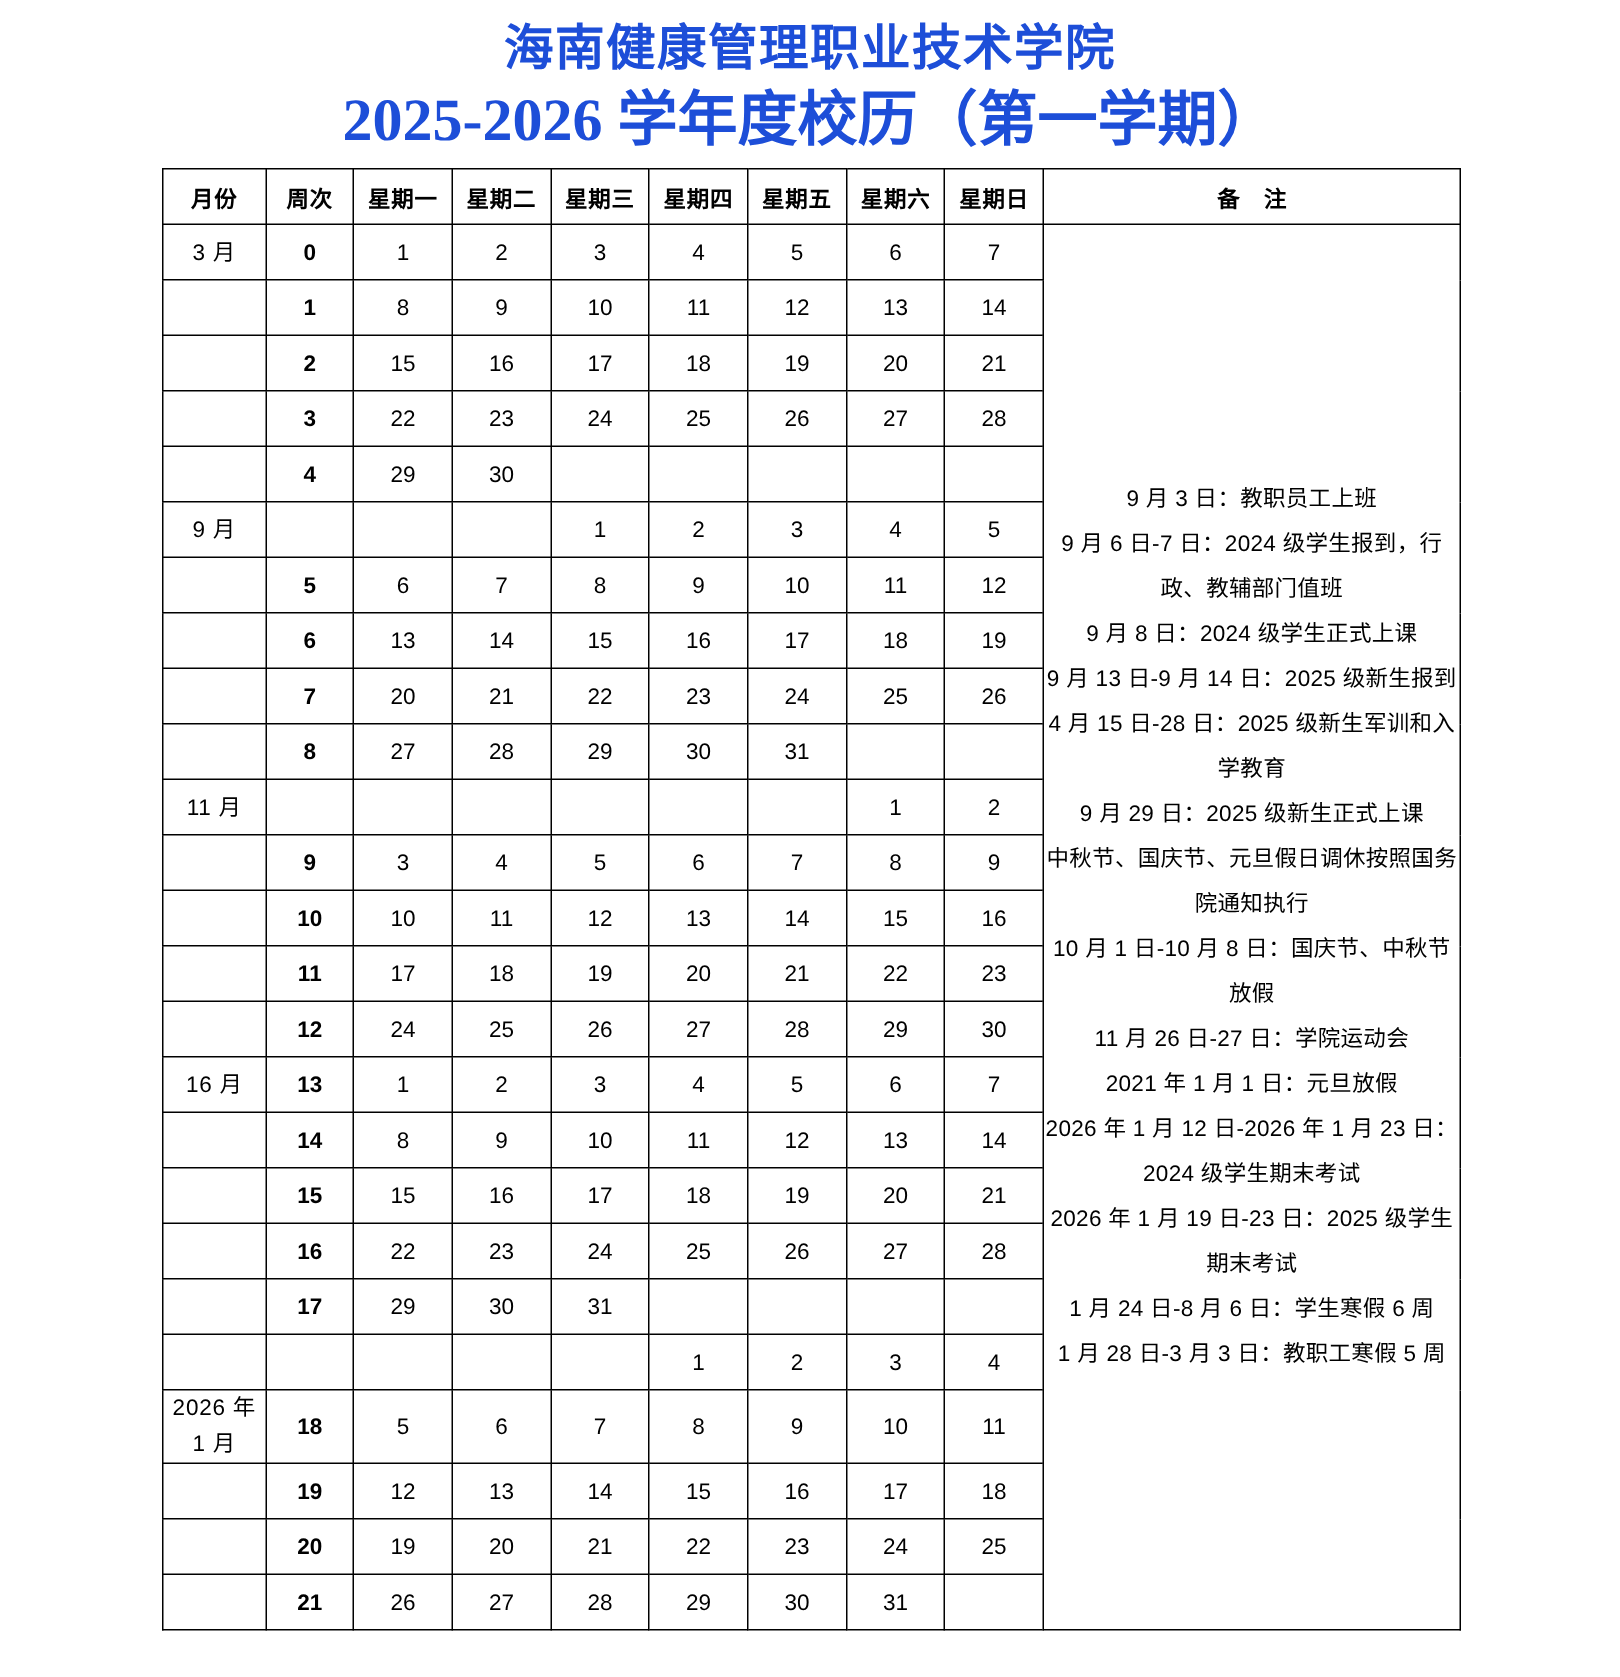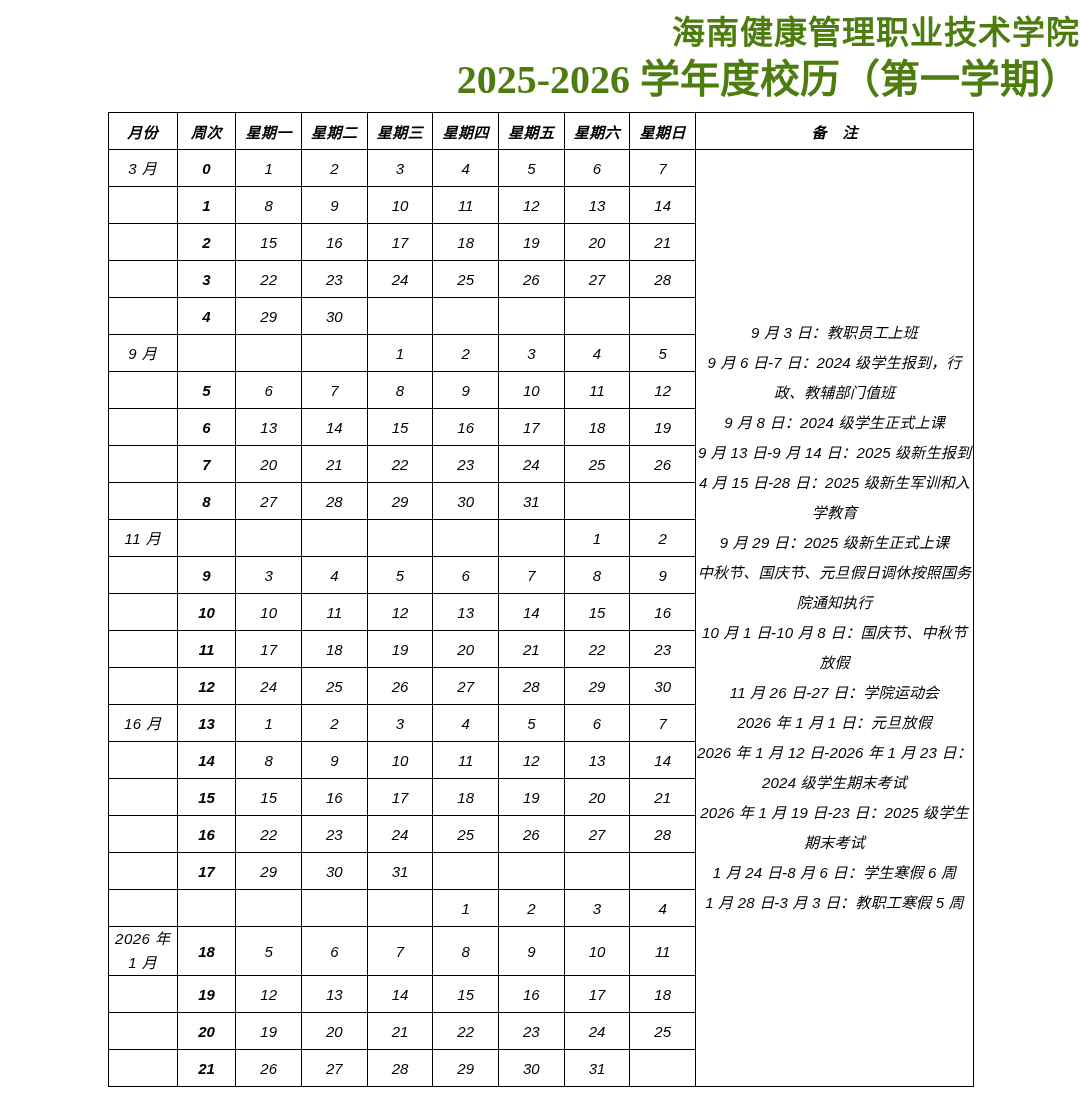--- a/index.html
+++ b/index.html
@@ -23,40 +23,38 @@
   }
 
   
   .title-block {
     padding-top: 10px;
     text-align: center;
   }
   .title-line {
     font-family: "Liberation Serif", "DejaVu Serif", serif;
     font-weight: bold;
-    color: #4d7c0f;
+    color: #1d4ed8;
     white-space: nowrap;
-    text-align: right;
   }
   .title-line-1 {
     font-size: 33px;
     line-height: 46px;
     letter-spacing: 1px;
   }
   .title-line-2 {
     font-size: 40px;
     line-height: 48px;
     letter-spacing: 0px;
   }
 
   
   .table-wrap {
     margin: 8px 0 4px 108px;
     width: 866px;
-    font-style: italic;
   }
   table.calendar {
     border-collapse: collapse;
     table-layout: fixed;
     width: 866px;
   }
   table.calendar th,
   table.calendar td {
     border: 1px solid #000000;
     padding: 0;
@@ -171,21 +169,21 @@
               <div class="remarks-body">
                 <p>9 月 3 日：教职员工上班</p>
                 <p>9 月 6 日-7 日：2024 级学生报到，行政、教辅部门值班</p>
                 <p>9 月 8 日：2024 级学生正式上课</p>
                 <p>9 月 13 日-9 月 14 日：2025 级新生报到</p>
                 <p>4 月 15 日-28 日：2025 级新生军训和入学教育</p>
                 <p>9 月 29 日：2025 级新生正式上课</p>
                 <p>中秋节、国庆节、元旦假日调休按照国务院通知执行</p>
                 <p>10 月 1 日-10 月 8 日：国庆节、中秋节放假</p>
                 <p>11 月 26 日-27 日：学院运动会</p>
-                <p>2026 年 1 月 1 日：元旦放假</p>
+                <p>2021 年 1 月 1 日：元旦放假</p>
                 <p>2026 年 1 月 12 日-2026 年 1 月 23 日：2024 级学生期末考试</p>
                 <p>2026 年 1 月 19 日-23 日：2025 级学生期末考试</p>
                 <p>1 月 24 日-8 月 6 日：学生寒假 6 周</p>
                 <p>1 月 28 日-3 月 3 日：教职工寒假 5 周</p>
               </div>
             </td>
           </tr>
           <tr>
             <td class="month-cell"></td>
             <td class="week-cell">1</td>

